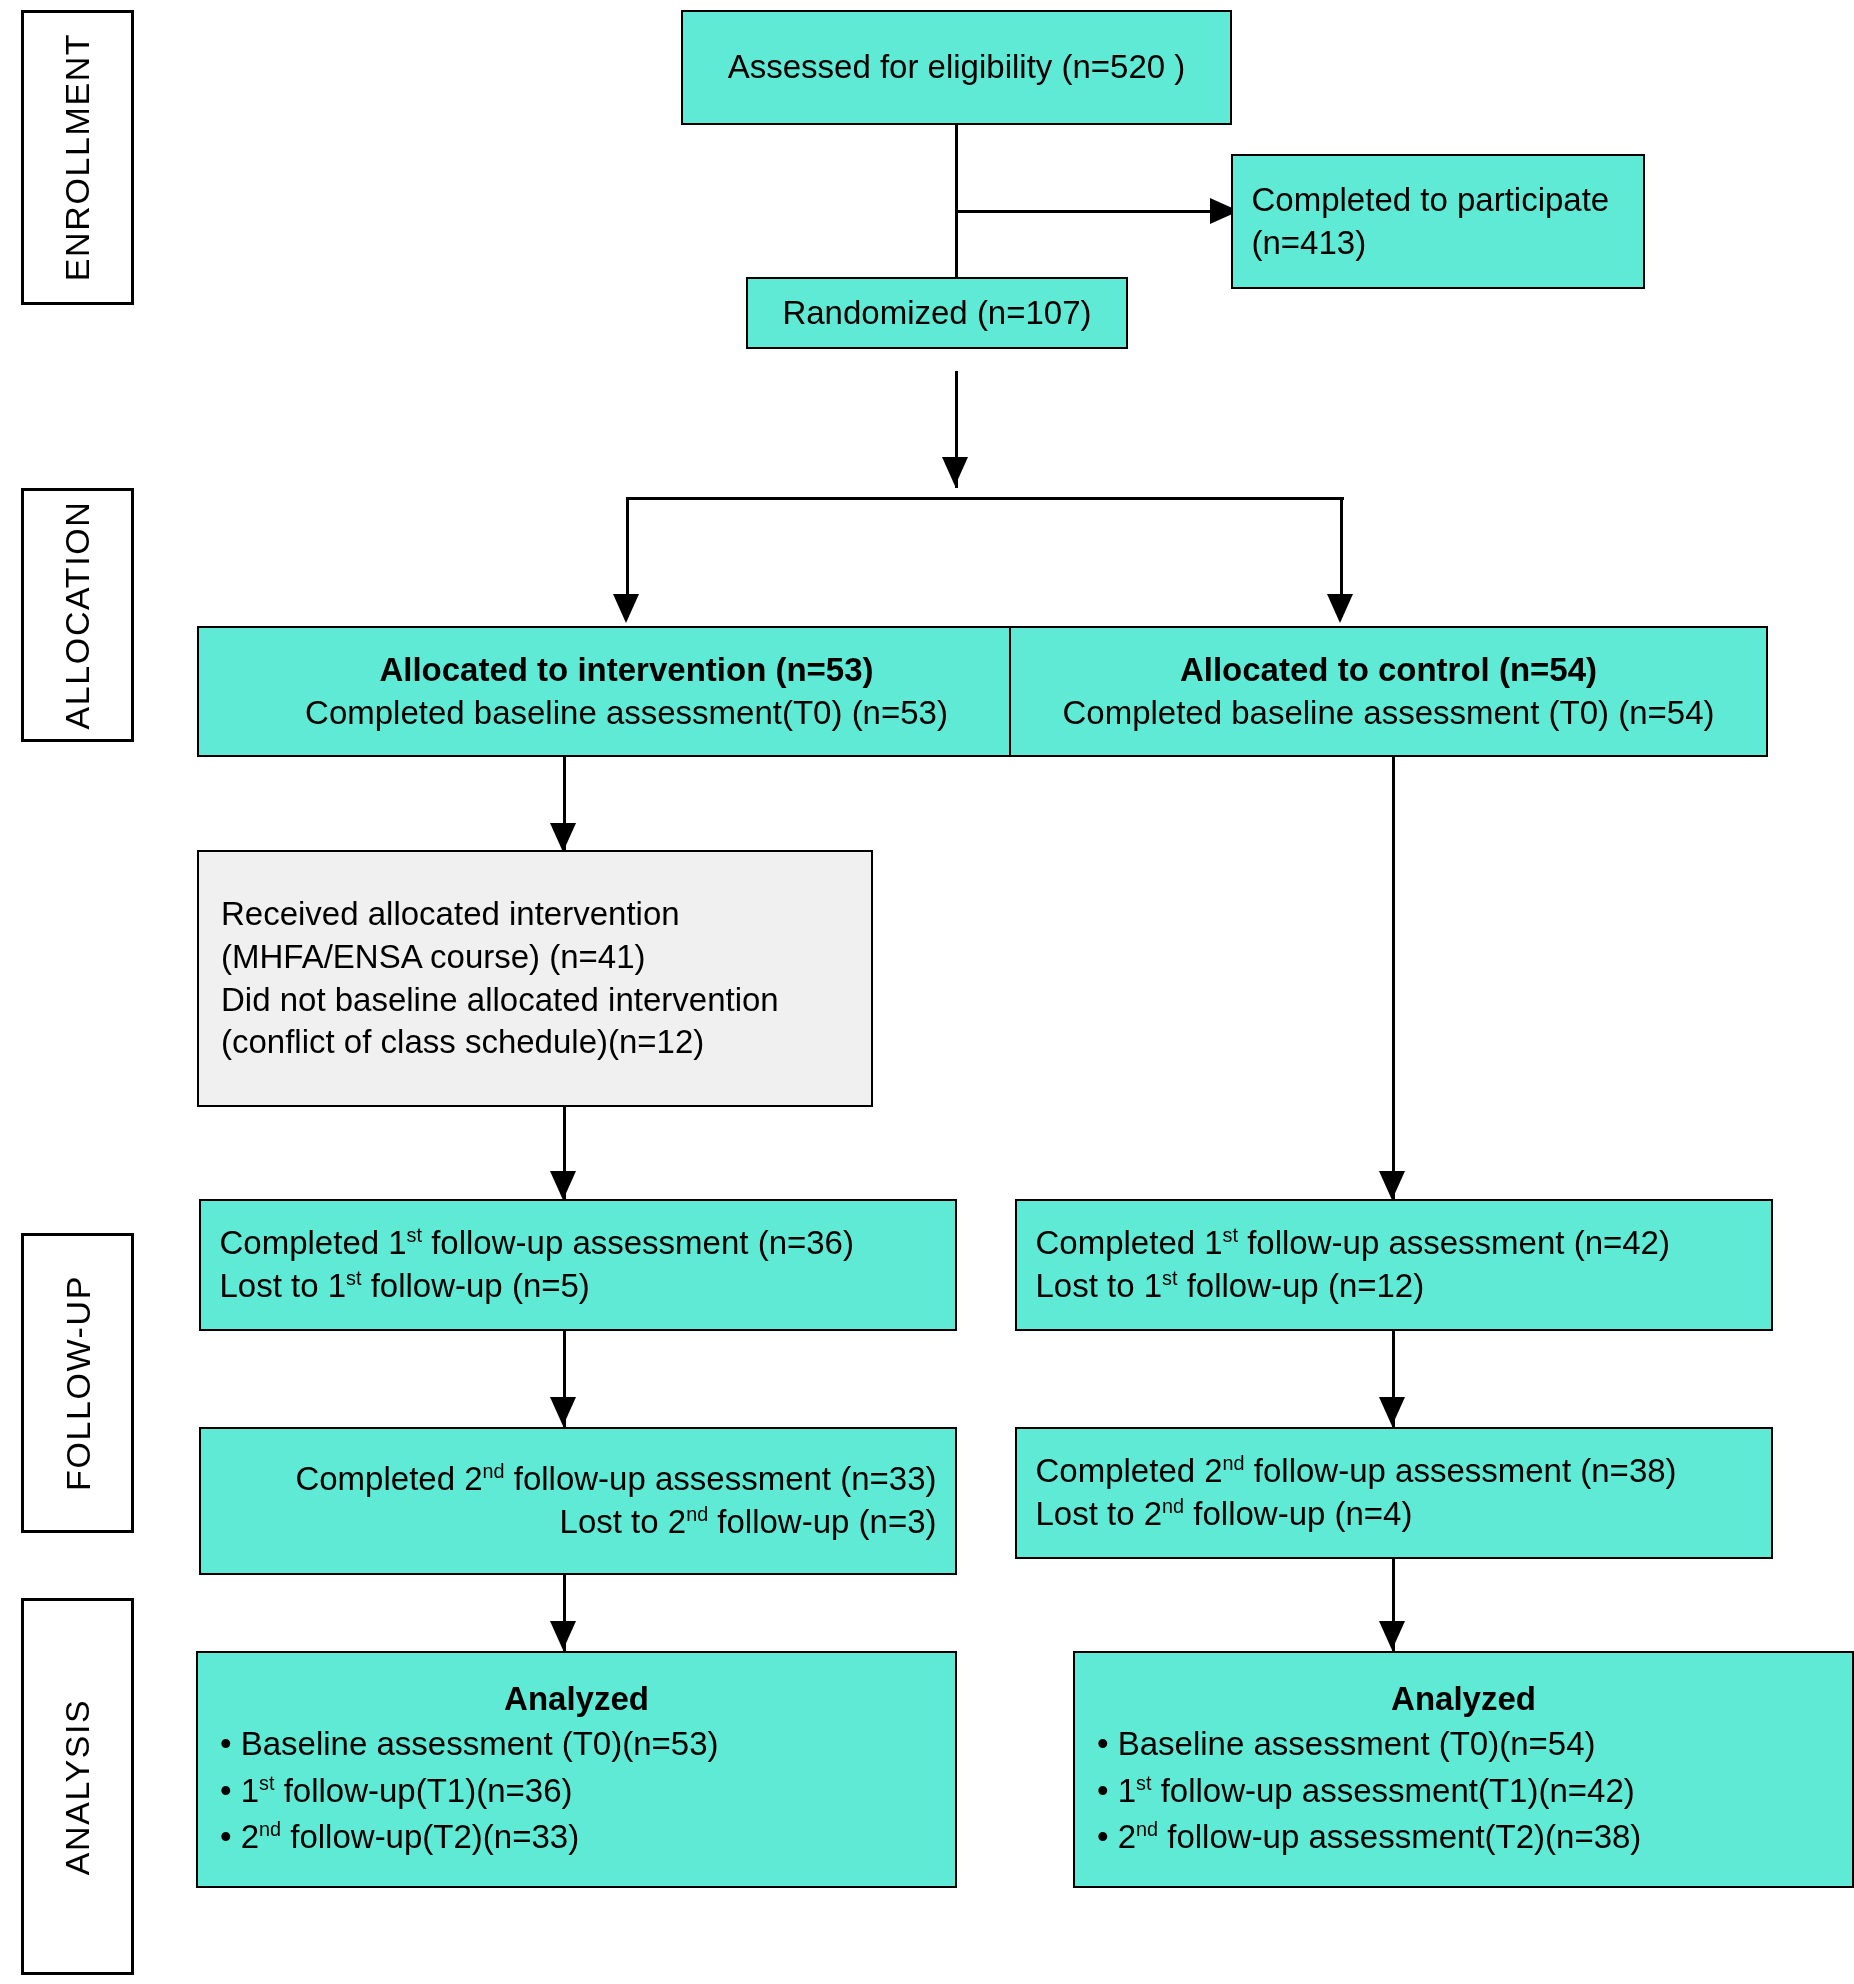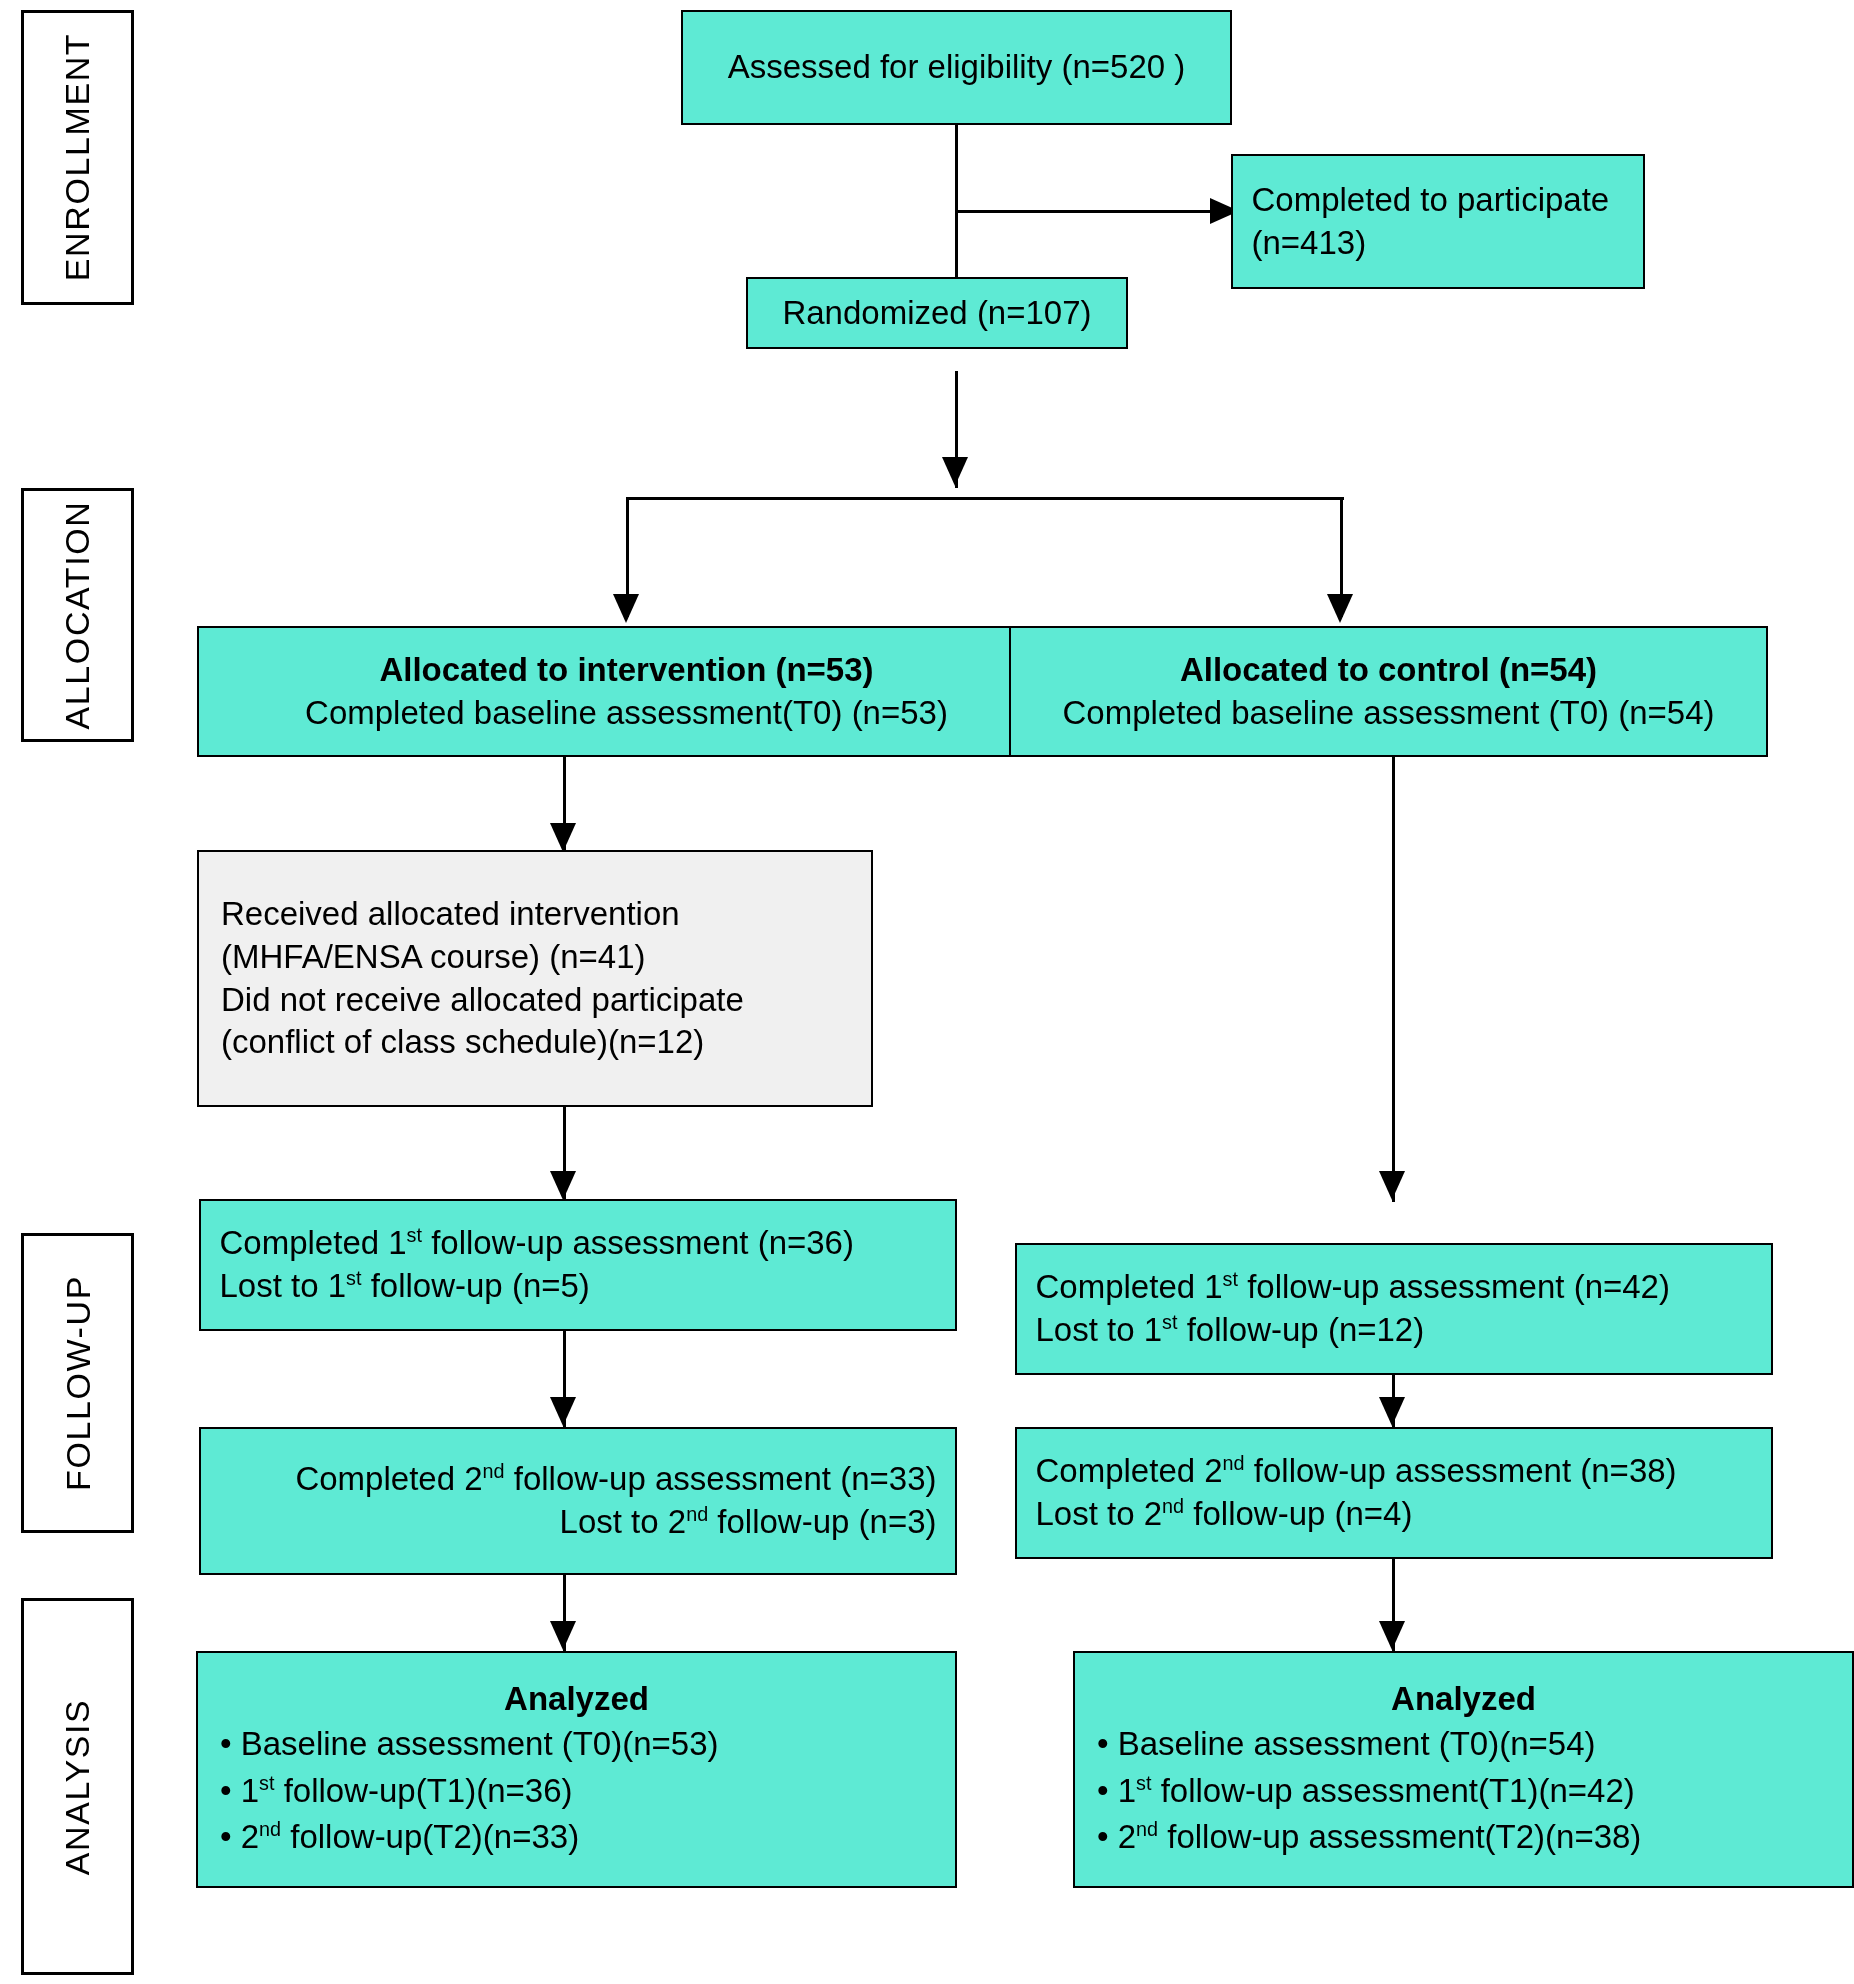--- a/index.html
+++ b/index.html
@@ -119,34 +119,34 @@
   </div>
 
   <div class="fbox" style="left:1009px;top:626px;width:759px;height:131px;">
     <div class="line bold">Allocated to control (n=54)</div>
     <div class="line center">Completed baseline assessment (T0) (n=54)</div>
   </div>
 
   <div class="fbox gray" style="left:197px;top:850px;width:676px;height:257px;padding:12px 22px;">
     <div class="line">Received allocated intervention</div>
     <div class="line">(MHFA/ENSA course) (n=41)</div>
-    <div class="line">Did not receive allocated participate</div>
+    <div class="line">Did not baseline allocated intervention</div>
     <div class="line">(conflict of class schedule)(n=12)</div>
   </div>
 
   <div class="fbox" style="left:199px;top:1199px;width:758px;height:132px;">
     <div class="line">
       <span>Completed 1</span><sup>st</sup><span> follow-up assessment (n=36)</span>
     </div>
     <div class="line">
       <span>Lost to 1</span><sup>st</sup><span> follow-up (n=5)</span>
     </div>
   </div>
 
-  <div class="fbox" style="left:1015px;top:1243px;width:758px;height:132px;">
+  <div class="fbox" style="left:1015px;top:1199px;width:758px;height:132px;">
     <div class="line">
       <span>Completed 1</span><sup>st</sup><span> follow-up assessment (n=42)</span>
     </div>
     <div class="line">
       <span>Lost to 1</span><sup>st</sup><span> follow-up (n=12)</span>
     </div>
   </div>
 
   <div class="fbox" style="left:199px;top:1427px;width:758px;height:148px;text-align:right;">
     <div class="line">

